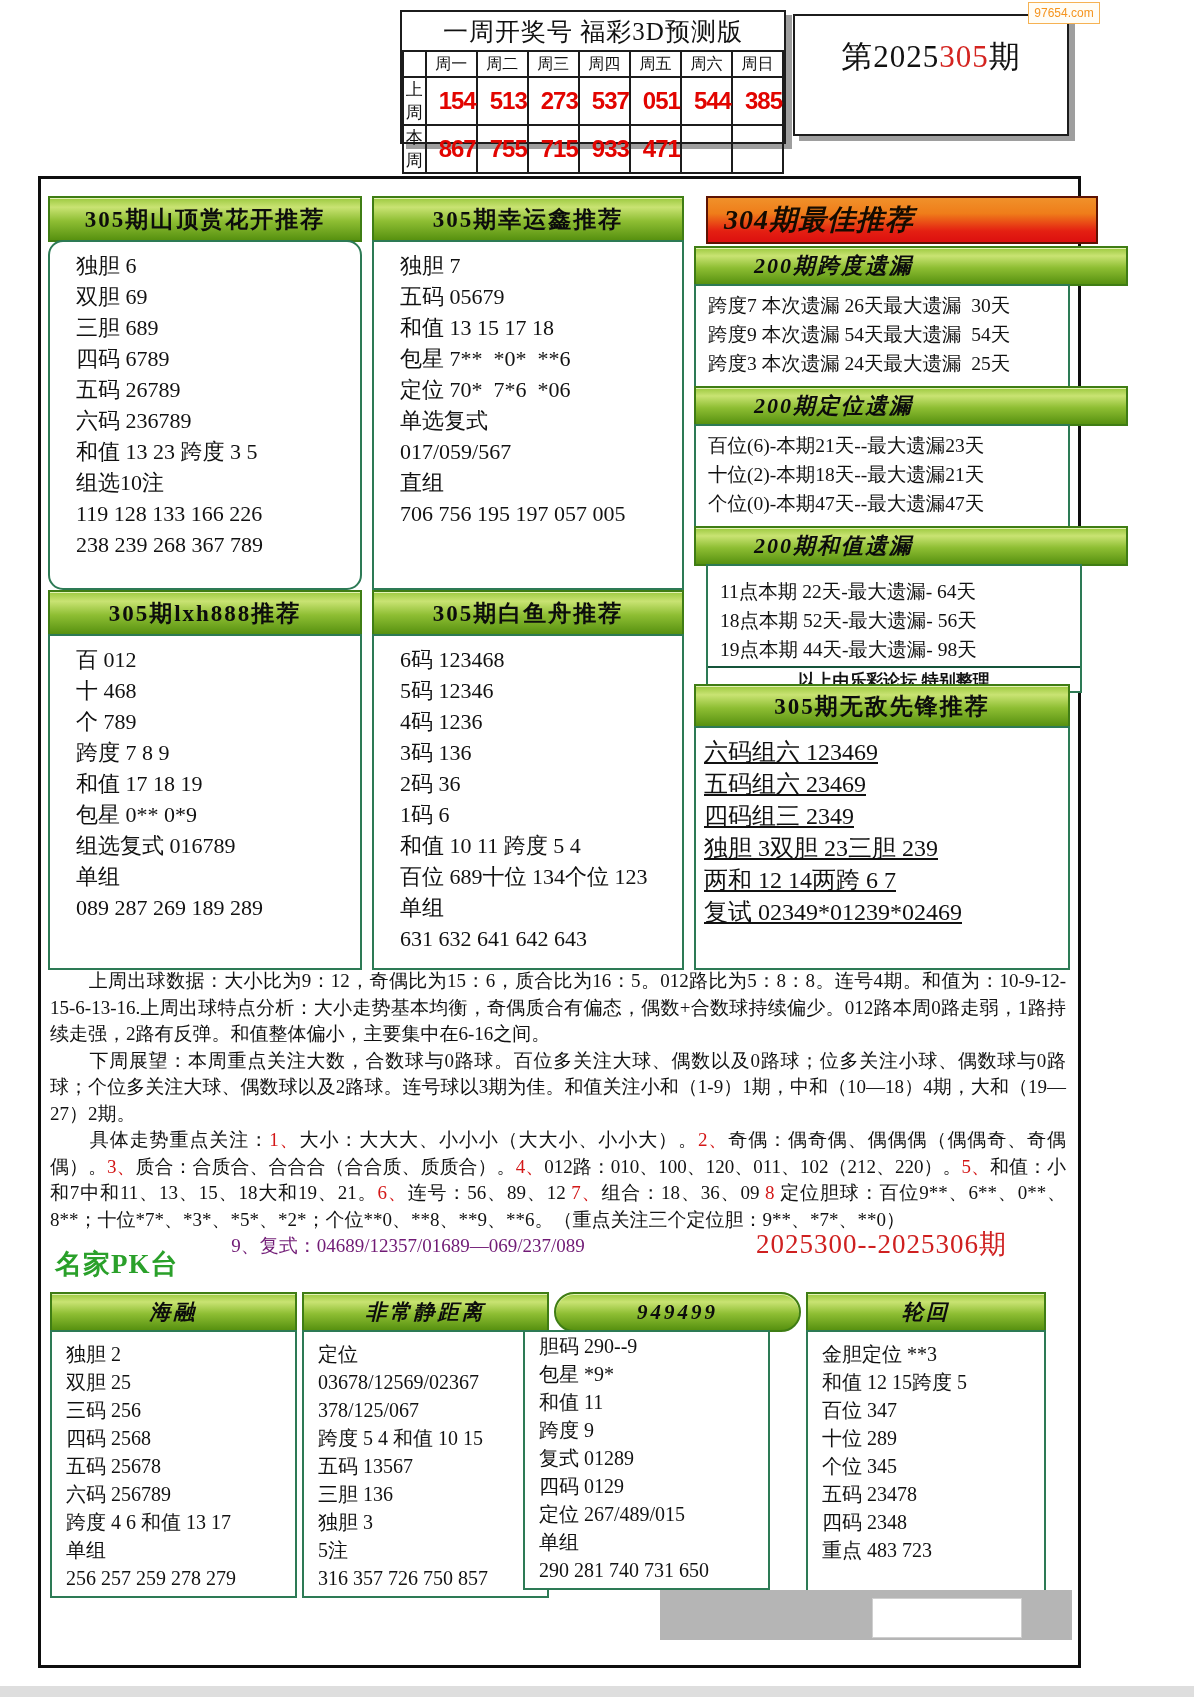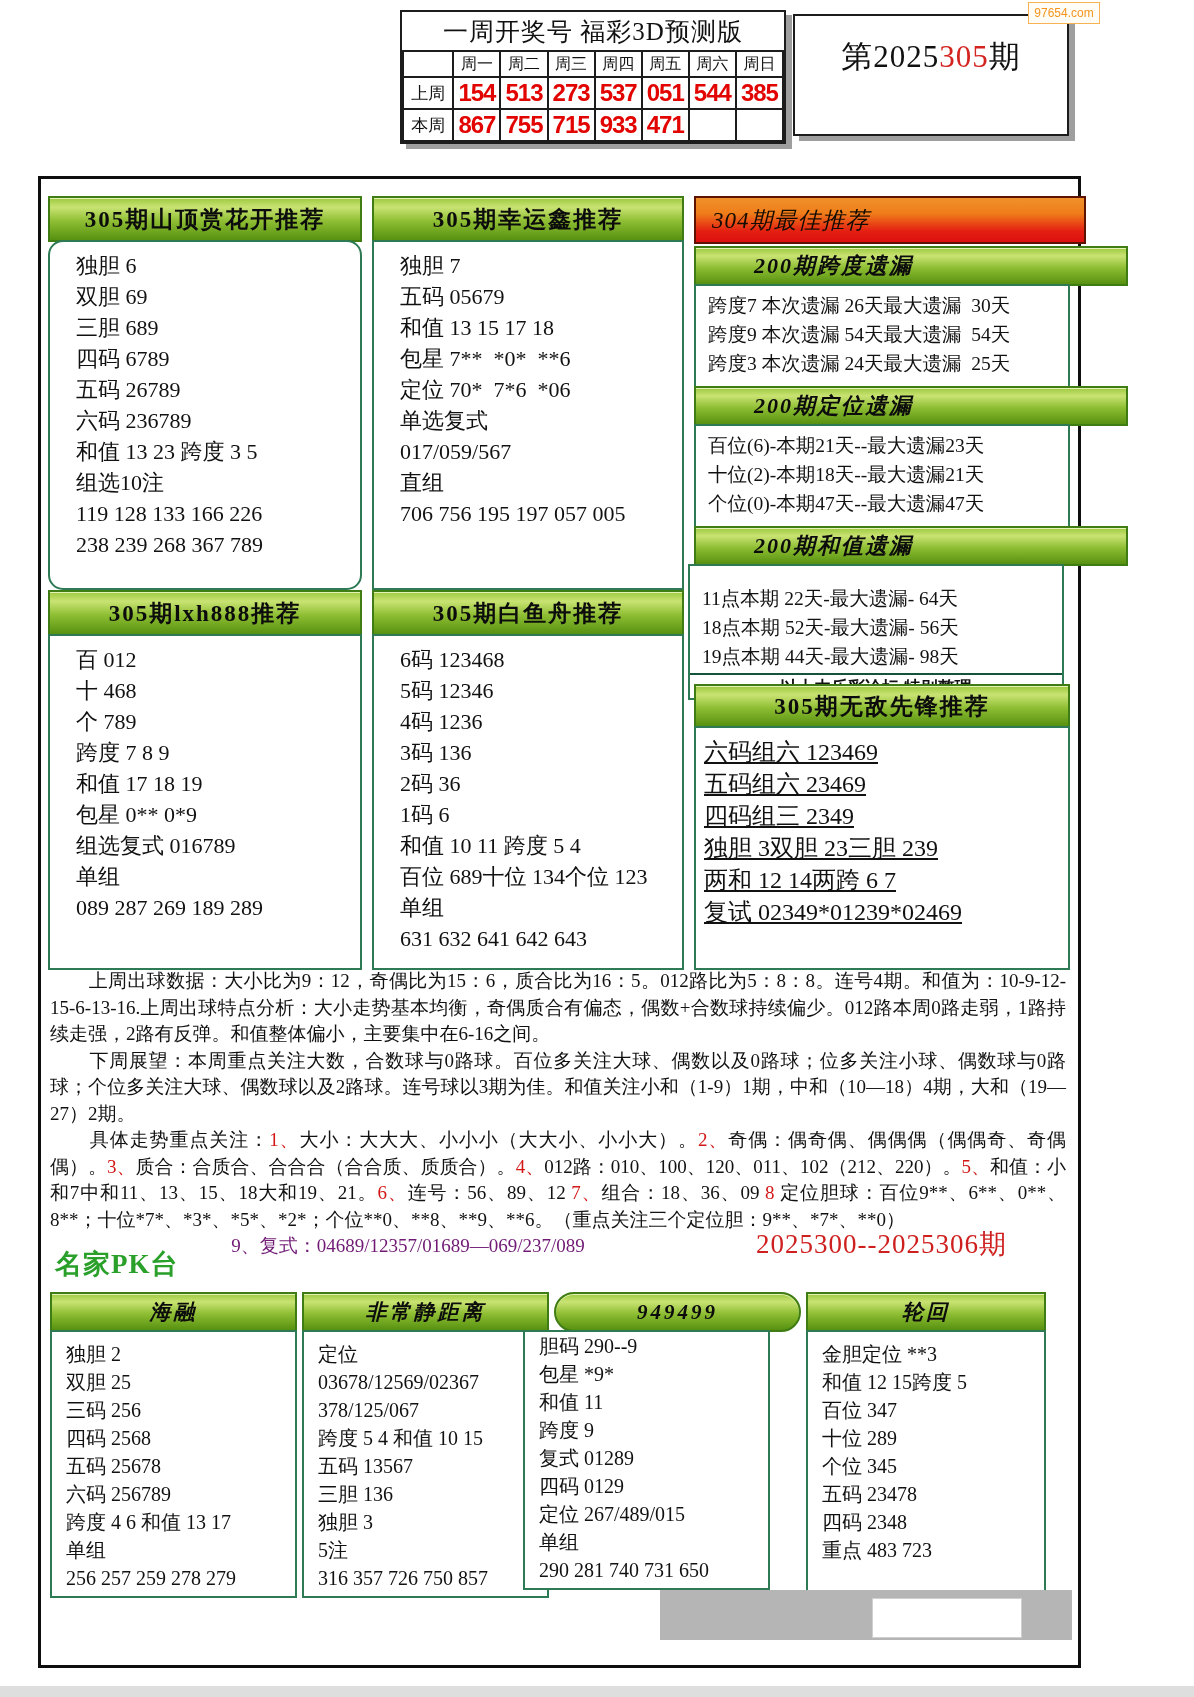--- a/index.html
+++ b/index.html
@@ -22,21 +22,21 @@
   }
   table.weektbl{border-collapse:collapse;width:100%;}
   table.weektbl td{
     border:2px solid #1c1c1c;text-align:center;padding:0;
   }
   table.weektbl td.day{font-size:16px;height:24px;width:46px;}
   table.weektbl td.corner{width:52px;}
   table.weektbl td.rowlabel{font-size:17px;}
   table.weektbl td.num{
     font-family:"Liberation Sans","DejaVu Sans",sans-serif;
-    font-weight:bold;font-size:24px;color:#e20400;height:30px;letter-spacing:-1px;
+    font-weight:bold;font-size:24px;color:#e20400;height:30px;letter-spacing:-1px;padding-left:12px;
   }
   .issue-box{
     left:793px;top:14px;width:272px;height:118px;
     border:2px solid #1c1c1c;background:#fff;
     box-shadow:6px 5px 0 #9e9e9e;
     text-align:center;
   }
   .issue-text{margin-top:20px;font-size:31px;letter-spacing:1px;}
   .issue-text .red{color:#d42420;}
   .watermark{
@@ -74,22 +74,22 @@
   .cbox.wudi .line{font-size:24px;line-height:32px;padding-left:8px;text-decoration:underline;}
   .cbox.pkc .line{font-size:20px;line-height:28px;padding-left:14px;}
   .hz-footer{
     margin-top:2px;border-top:2px solid #15543a;
     font-weight:bold;font-size:17px;text-align:center;line-height:26px;
     font-family:"Liberation Sans","DejaVu Sans",sans-serif;
   }
   .best-head{
     border:2px solid #5d1202;
     background:linear-gradient(180deg,#f0912a 0%,#ef7d1a 35%,#e42012 75%,#dc0f0f 100%);
-    font-weight:normal;font-style:italic;font-size:23px;letter-spacing:1px;
-    color:#140b00;display:flex;align-items:center;padding-left:16px;
+    font-weight:bold;font-style:italic;font-size:28px;letter-spacing:1px;
+    color:#140b00;display:flex;align-items:center;padding-left:16px;margin-left:12px;
   }
 
   
   .analysis{
     left:50px;top:968px;width:1016px;
     font-size:19px;line-height:26.5px;text-align:justify;
   }
   .analysis p{margin:0;}
   .analysis .red, .redline .red{color:#d31717;}
   .redline{
@@ -221,21 +221,21 @@
   </div>
 
 <div class="abs ghead small" style="left:694px;top:386px;width:372px;height:36px;">200期定位遗漏</div>
 <div class="abs cbox c3" style="left:694px;top:424px;width:372px;height:96px;padding-top:5px;">
     <div class="line">百位(6)-本期21天--最大遗漏23天</div>
     <div class="line">十位(2)-本期18天--最大遗漏21天</div>
     <div class="line">个位(0)-本期47天--最大遗漏47天</div>
   </div>
 
 <div class="abs ghead small" style="left:694px;top:526px;width:372px;height:36px;">200期和值遗漏</div>
-<div class="abs cbox c3" style="left:688px;top:564px;width:372px;height:114px;padding-top:18px;">
+<div class="abs cbox c3" style="left:706px;top:564px;width:372px;height:114px;padding-top:11px;">
   <div>
       <div class="line">11点本期 22天-最大遗漏- 64天</div>
       <div class="line">18点本期 52天-最大遗漏- 56天</div>
       <div class="line">19点本期 44天-最大遗漏- 98天</div>
     </div>
   <div class="hz-footer">以上由乐彩论坛 特别整理</div>
 </div>
 
 <div class="abs ghead big" style="left:694px;top:684px;width:372px;height:40px;">305期无敌先锋推荐</div>
 <div class="abs cbox wudi" style="left:694px;top:726px;width:372px;height:232px;padding-top:8px;">

